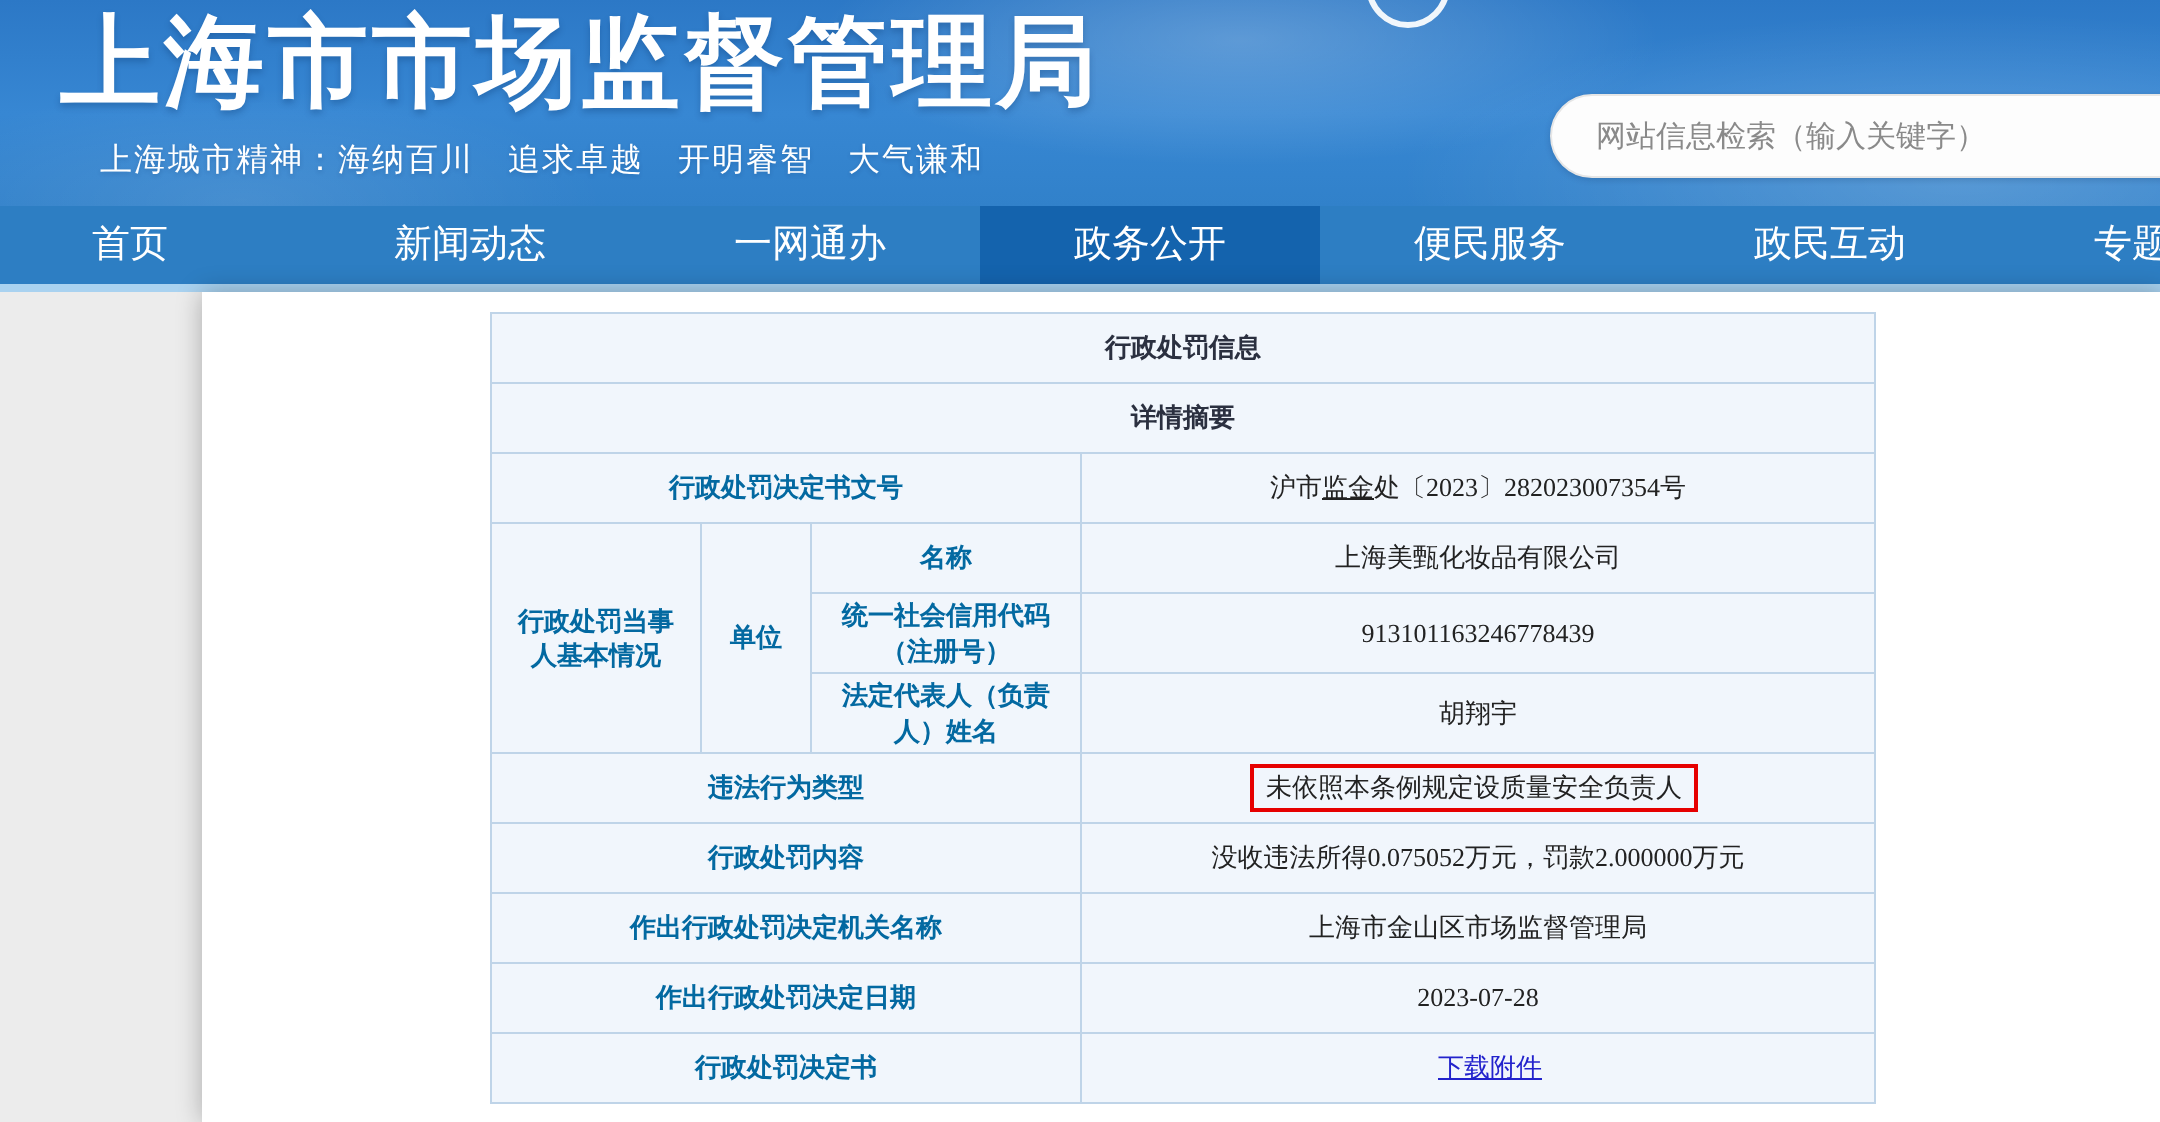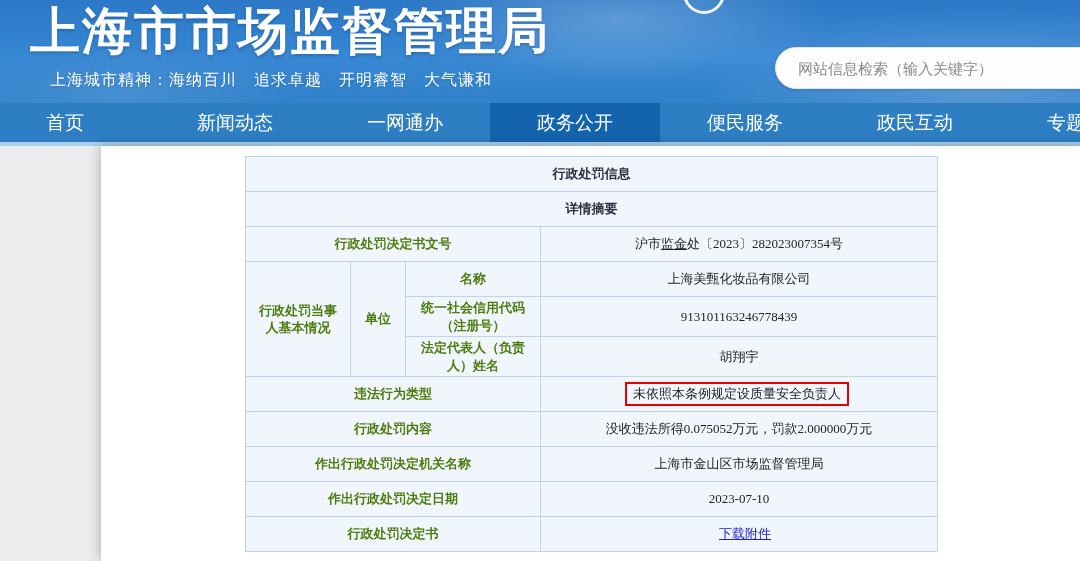--- a/index.html
+++ b/index.html
@@ -65,21 +65,21 @@
   
   table.penalty {
     border-collapse:collapse; margin:10px auto 0 auto; width:692px;
     font-family:"Liberation Serif",serif; font-size:13px; color:#333;
     table-layout:fixed;
   }
   table.penalty td {
     border:1px solid #bfd4e8; background:#f1f6fc; height:35px;
     padding:2px 8px; line-height:1.35;
   }
-  td.lbl { font-weight:bold; text-align:center; color:#4d7c0f; }
+  td.lbl { font-weight:bold; text-align:center; color:#0369a1; }
   td.hdr { font-weight:bold; text-align:center; color:#2b3040; }
   td.val { text-align:center; color:#222; }
   .u { text-decoration:underline; }
   .red-box {
     display:inline-block; border:2px solid #e60000; padding:1px 6px 2px 6px; margin-left:-4px;
   }
   a.dl { color:#2222cc; text-decoration:underline; cursor:pointer;margin-left:12px; }
 </style>
 </head>
 <body>
@@ -152,21 +152,21 @@
           <tr>
             <td class="lbl" colspan="3">行政处罚内容</td>
             <td class="val">没收违法所得0.075052万元，罚款2.000000万元</td>
           </tr>
           <tr>
             <td class="lbl" colspan="3">作出行政处罚决定机关名称</td>
             <td class="val">上海市金山区市场监督管理局</td>
           </tr>
           <tr>
             <td class="lbl" colspan="3">作出行政处罚决定日期</td>
-            <td class="val">2023-07-10</td>
+            <td class="val">2023-07-28</td>
           </tr>
           <tr>
             <td class="lbl" colspan="3">行政处罚决定书</td>
             <td class="val">
               <a class="dl">下载附件</a>
             </td>
           </tr>
         </tbody>
       </table>
 

